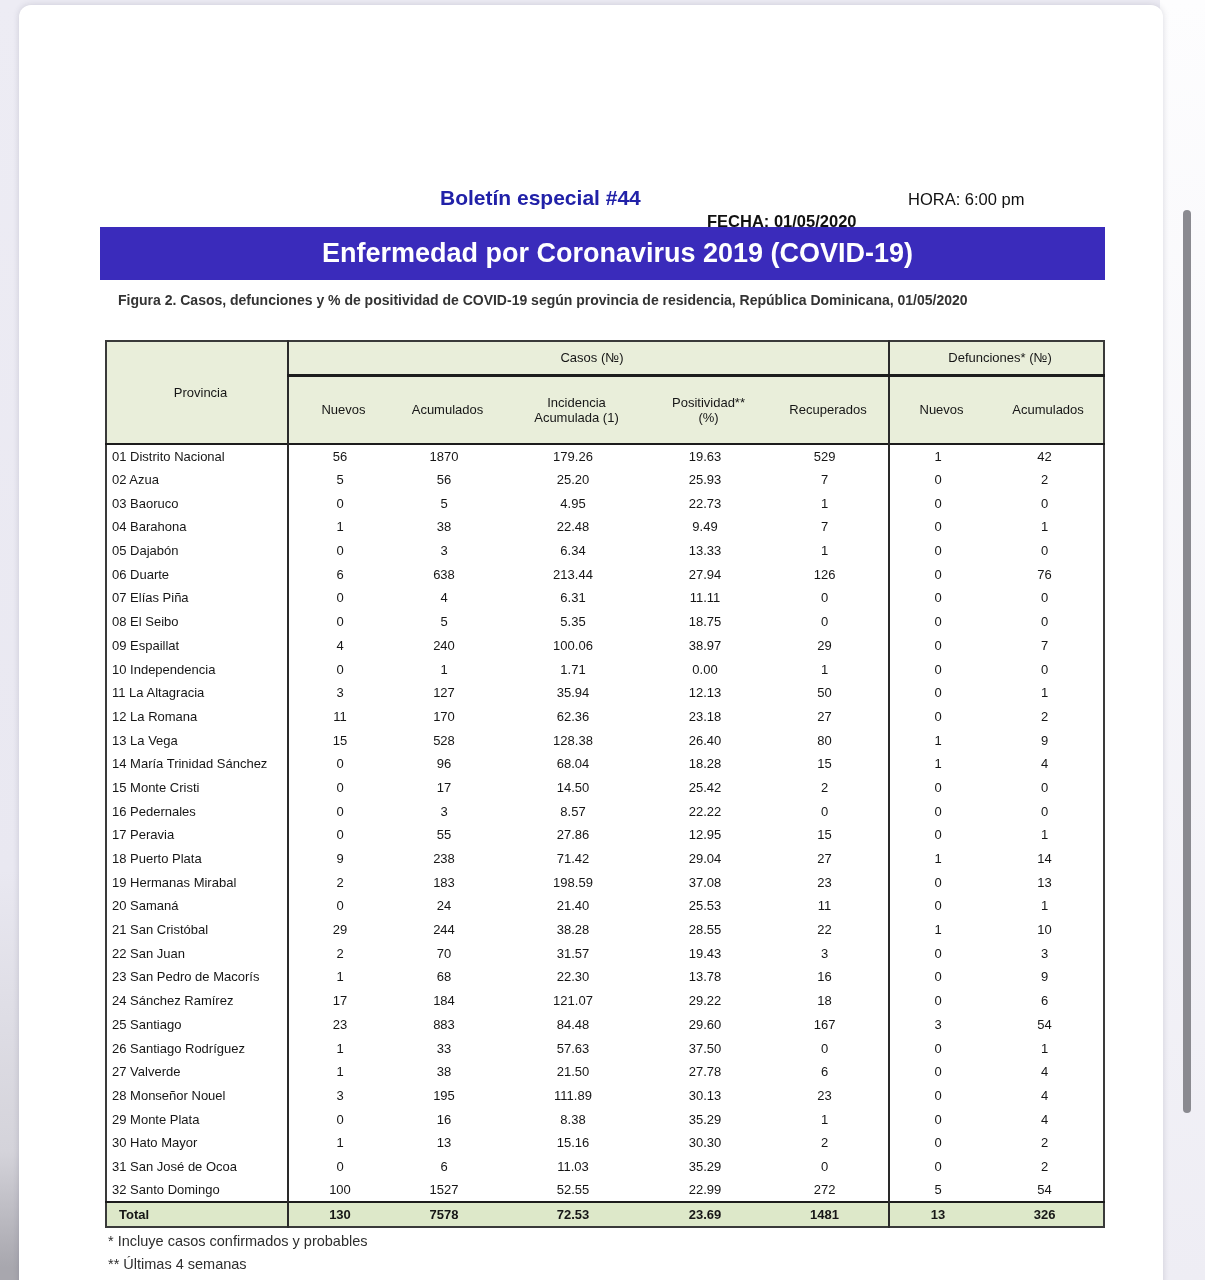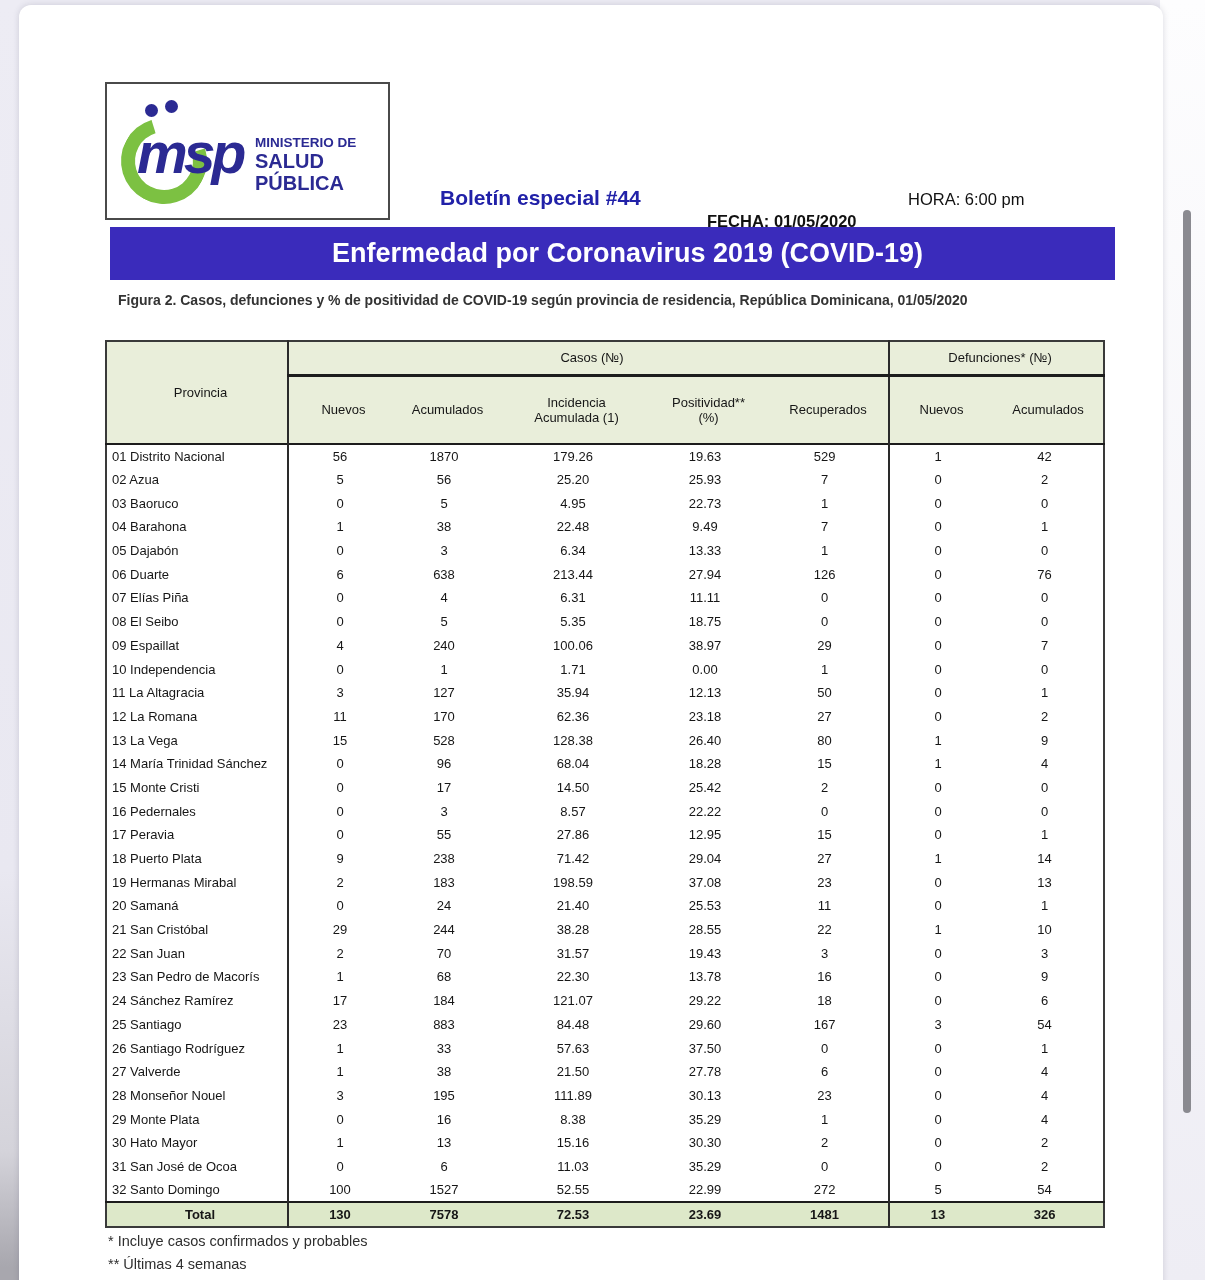--- a/index.html
+++ b/index.html
@@ -29,21 +29,21 @@
   .logo-text .l1 { font-size:13.5px; font-weight:bold; }
   .logo-text .l2 { font-size:20px; font-weight:bold; }
 
   .doc-title { position:absolute; left:430px; top:88px; width:640px; text-align:center; color:#222; }
   .doc-title .t1 { font-size:31px; }
   .doc-title .t2 { font-size:24px; }
   .bulletin { position:absolute; left:421px; top:181px; font-size:21px; font-weight:bold; color:#2121a8; }
   .fecha { position:absolute; left:688px; top:185px; font-size:16.5px; font-weight:bold; color:#111;margin-top:22px; }
   .hora { position:absolute; left:889px; top:185px; font-size:16.5px; font-weight:normal; color:#111; }
 
-  .banner { position:absolute; left:91px; top:222px; width:1005px; height:53px;
+  .banner { position:absolute; left:81px; top:222px; width:1005px; height:53px;
     background:#3a2bbb; color:#fff; display:flex; align-items:center; justify-content:center;
     font-size:27px; font-weight:bold;padding-left:30px; }
 
   .caption { position:absolute; left:99px; top:285px; width:995px;
     font-size:14px; font-weight:bold; color:#333; line-height:1.45; }
 
   
   table.covid { position:absolute; left:86px; top:335px; width:998px;
     border-collapse:collapse; table-layout:fixed; font-size:13px; color:#161616; }
   .covid th, .covid td { overflow:hidden; white-space:nowrap; }
@@ -51,44 +51,32 @@
   .covid .grp { height:34px; border-bottom:3px solid #1c1c1c; }
   .covid .sub th { height:69px; vertical-align:middle; }
   .covid th.prov-h { background:#e9eeda; }
   .covid tbody td { height:23.7px; text-align:center; }
   .covid td.prov { text-align:left; padding-left:5px; }
   .covid .bl { border-left:2px solid #2a2a2a; }
   .covid { border:2px solid #3a3a3a; }
   .covid thead { border-bottom:2px solid #1c1c1c; }
   .covid tfoot td { height:25px; background:#dde8c9; font-weight:bold; text-align:center;
     border-top:2px solid #1c1c1c; }
-  .covid tfoot td.prov { text-align:center; padding-left:6px; }
+  .covid tfoot td.prov { text-align:left; padding-left:12px; }
 
   .footnotes { position:absolute; left:89px; top:1225px; font-size:14.5px; color:#2e2e2e; line-height:1.62; }
 </style>
 </head>
 <body>
 
 <div class="bg-left"></div>
 <div class="bg-right"></div>
 
 <div class="page">
 
-  <div class="logo-box">
-    <div class="logo-art">
-      <div class="ring"></div>
-      <div class="dot d1"></div>
-      <div class="dot d2"></div>
-      <div class="msp-word">msp</div>
-    </div>
-    <div class="logo-text">
-      <div class="l1">MINISTERIO DE</div>
-      <div class="l2">SALUD PÚBLICA</div>
-    </div>
-  </div>
 
   <div class="bulletin">Boletín especial #44</div>
   <div class="fecha">FECHA: 01/05/2020</div>
   <div class="hora">HORA: 6:00 pm</div>
 
   <div class="banner">Enfermedad por Coronavirus 2019 (COVID-19)</div>
 
   <div class="caption">Figura 2. Casos, defunciones y % de positividad de COVID-19 según provincia de residencia, República Dominicana, 01/05/2020</div>
 
   <table class="covid">

